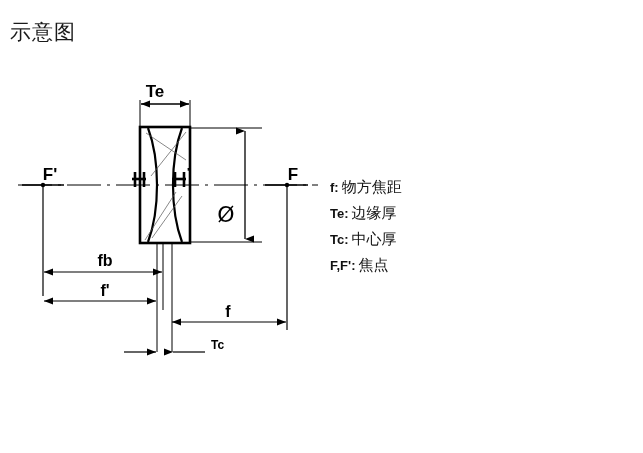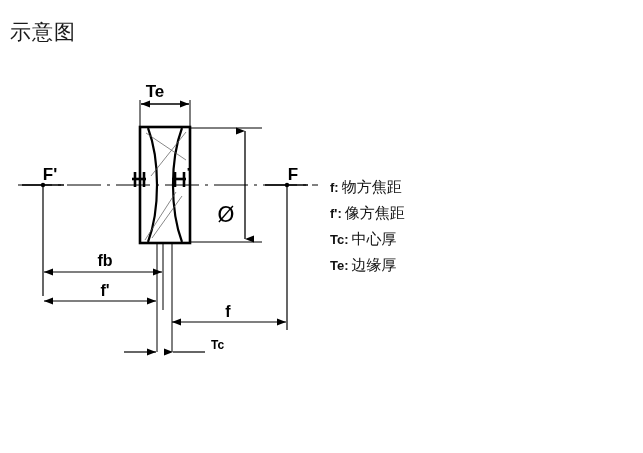--- a/index.html
+++ b/index.html
@@ -205,23 +205,23 @@
 
       <text x="293" y="180" text-anchor="middle" font-family="'Liberation Sans',sans-serif" font-size="17" font-weight="bold" fill="#000">F</text>
     </svg>
   </div>
 
   <div class="legend">
     <div class="legend-row">
       <span class="legend-sym">f:</span><span class="legend-text">物方焦距</span>
     </div>
     <div class="legend-row">
-      <span class="legend-sym">f':</span><span class="legend-text">像方焦距</span>
+      <span class="legend-sym">Te:</span><span class="legend-text">边缘厚</span>
     </div>
     <div class="legend-row">
       <span class="legend-sym">Tc:</span><span class="legend-text">中心厚</span>
     </div>
     <div class="legend-row">
-      <span class="legend-sym">Te:</span><span class="legend-text">边缘厚</span>
+      <span class="legend-sym">F,F':</span><span class="legend-text">焦点</span>
     </div>
   </div>
 
 </div>
 
 </body></html>

